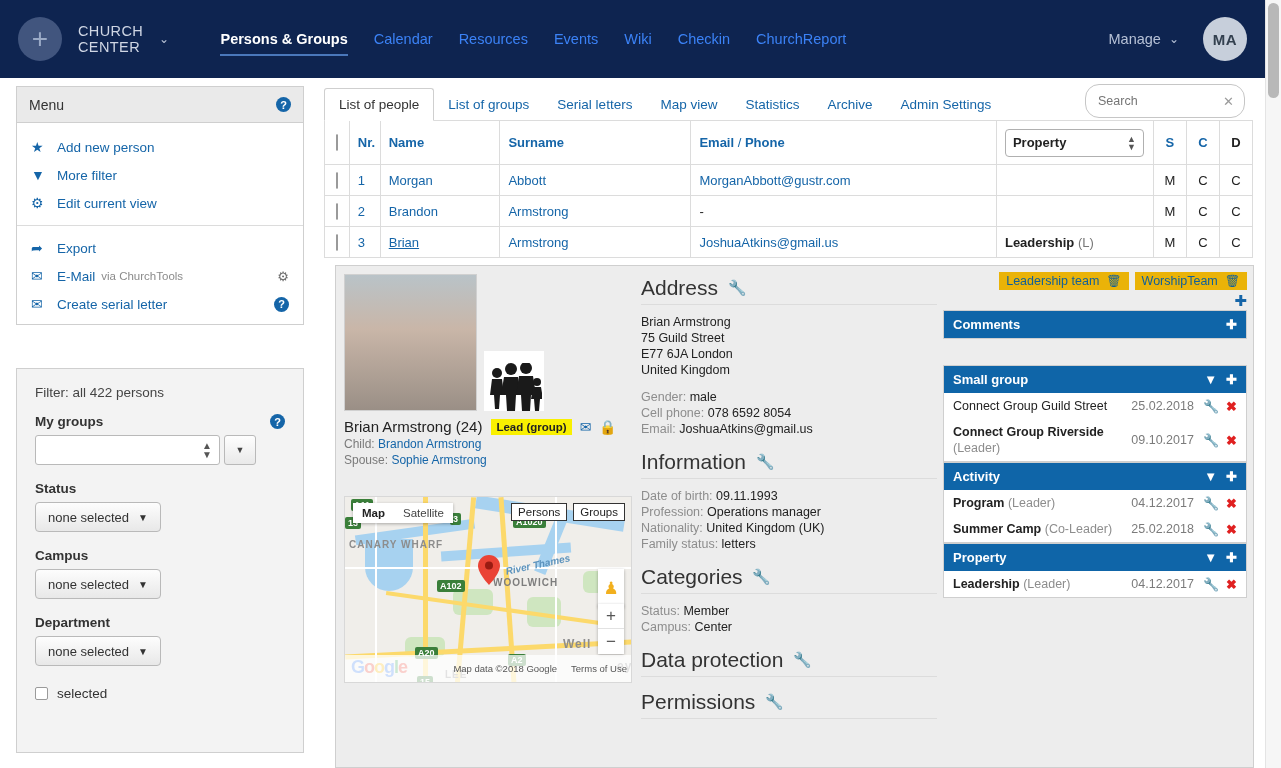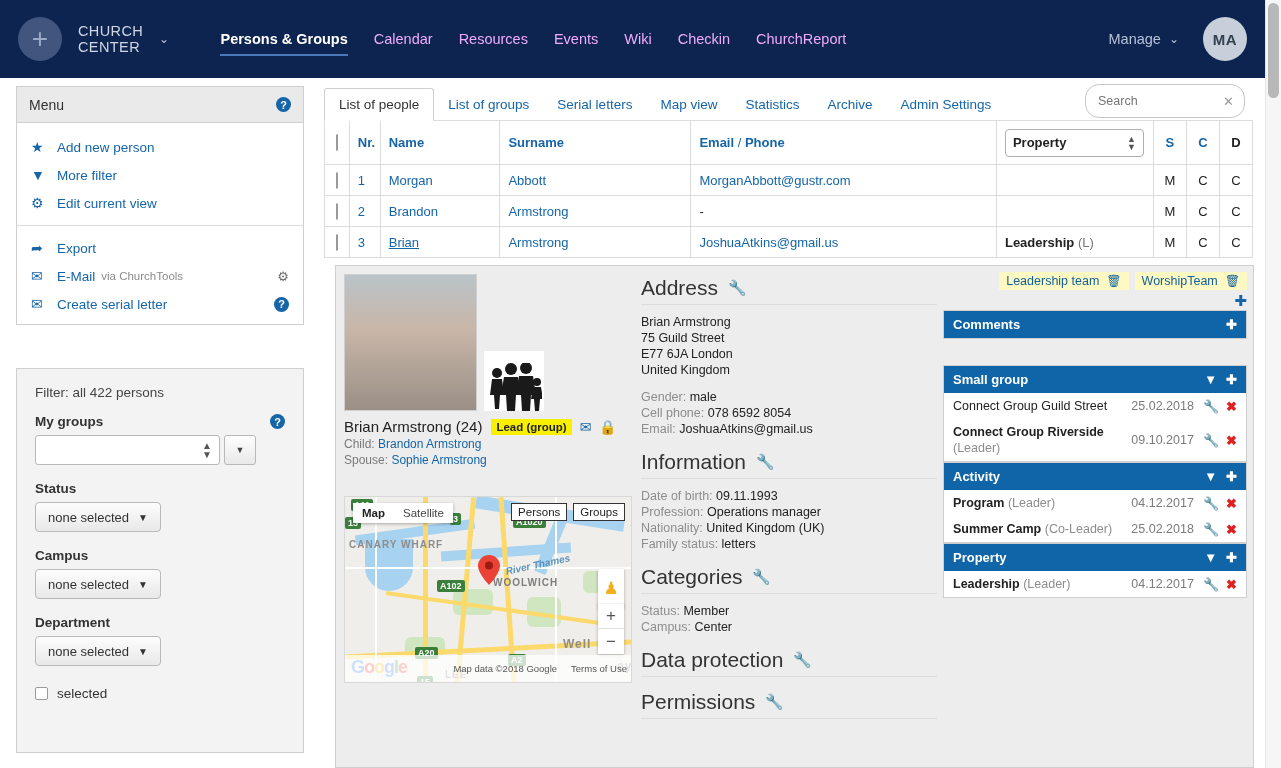--- a/index.html
+++ b/index.html
@@ -32,21 +32,21 @@
   .brand {
     margin-left: 16px;
     color: #cfd6e4; font-size: 14.5px; line-height: 16px;
     letter-spacing: .4px; font-weight: 400;
     display: flex; align-items: center;
   }
   .brand-text { max-width: 72px; }
   .brand-caret { margin-left: 9px; font-size: 12px; color: #b9c3d6; }
   .navitems { display: flex; align-items: center; margin-left: 38px; height: 78px; }
   .navitem {
-    color: #f0abfc; font-size: 14.5px;
+    color: #3b82f6; font-size: 14.5px;
     padding: 0 13px; height: 78px;
     display: flex; align-items: center; position: relative;
     cursor: pointer;
   }
   .navitem.active { color: #ffffff; font-weight: bold; }
   .navitem.active::after {
     content:""; position: absolute; left: 13px; right: 13px; bottom: 22px;
     height: 2px; background: #4a78bb;
   }
   .nav-right { margin-left: auto; display: flex; align-items: center; padding-right: 18px; }
@@ -274,21 +274,21 @@
   .addr { font-size: 12.5px; line-height: 16px; color: #222; }
   .kv { font-size: 12.5px; line-height: 16px; }
   .kv .k { color: #8d8d8d; }
   .kv .v { color: #222; }
   .gap { height: 11px; }
 
   
   .d-right { position: absolute; left: 607px; top: 6px; width: 304px; }
   .tagrow { display: flex; justify-content: flex-end; gap: 6px; }
   .tag {
-    background: #fef9c3; color: #0f5f9a; font-size: 12.5px;
+    background: #eab308; color: #0f5f9a; font-size: 12.5px;
     padding: 2px 7px; display: flex; align-items: center; cursor: pointer;
   }
   .tag .trash { margin-left: 7px; font-size: 12px; }
   .plus-blue {
     color: #1565a8; font-size: 15px; text-align: right; margin-top: 2px; cursor: pointer;
   }
   .panel { border: 1px solid #cfcfcf; background: #fff; }
   .panel-head {
     background: #0f65a8; color: #fff; height: 27px;
     display: flex; align-items: center; padding: 0 9px;

